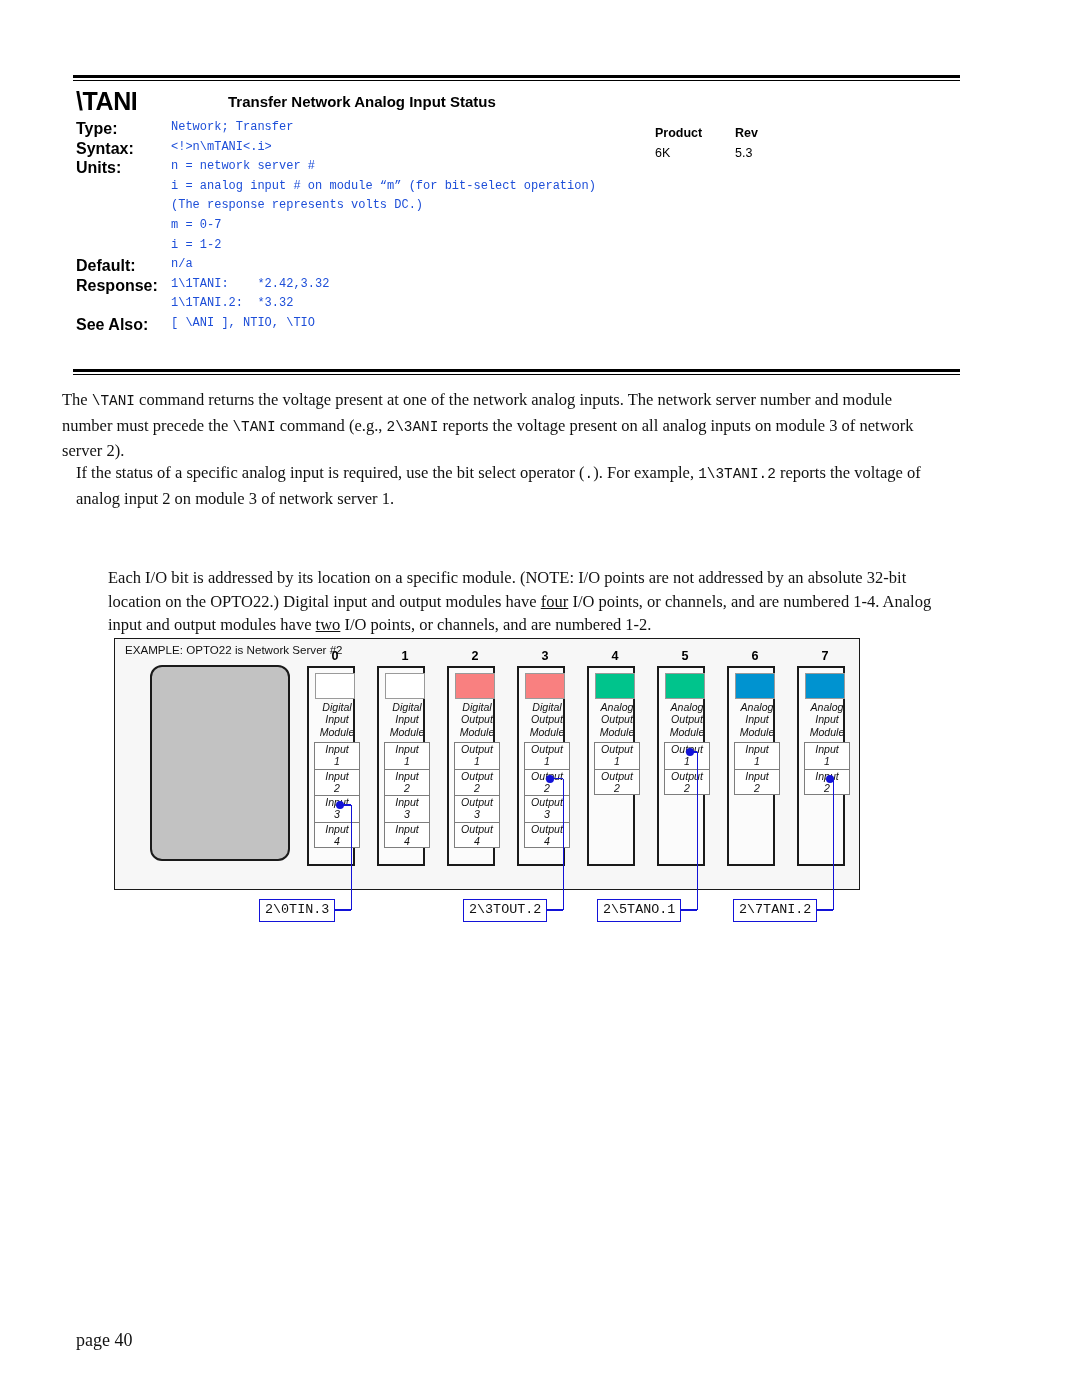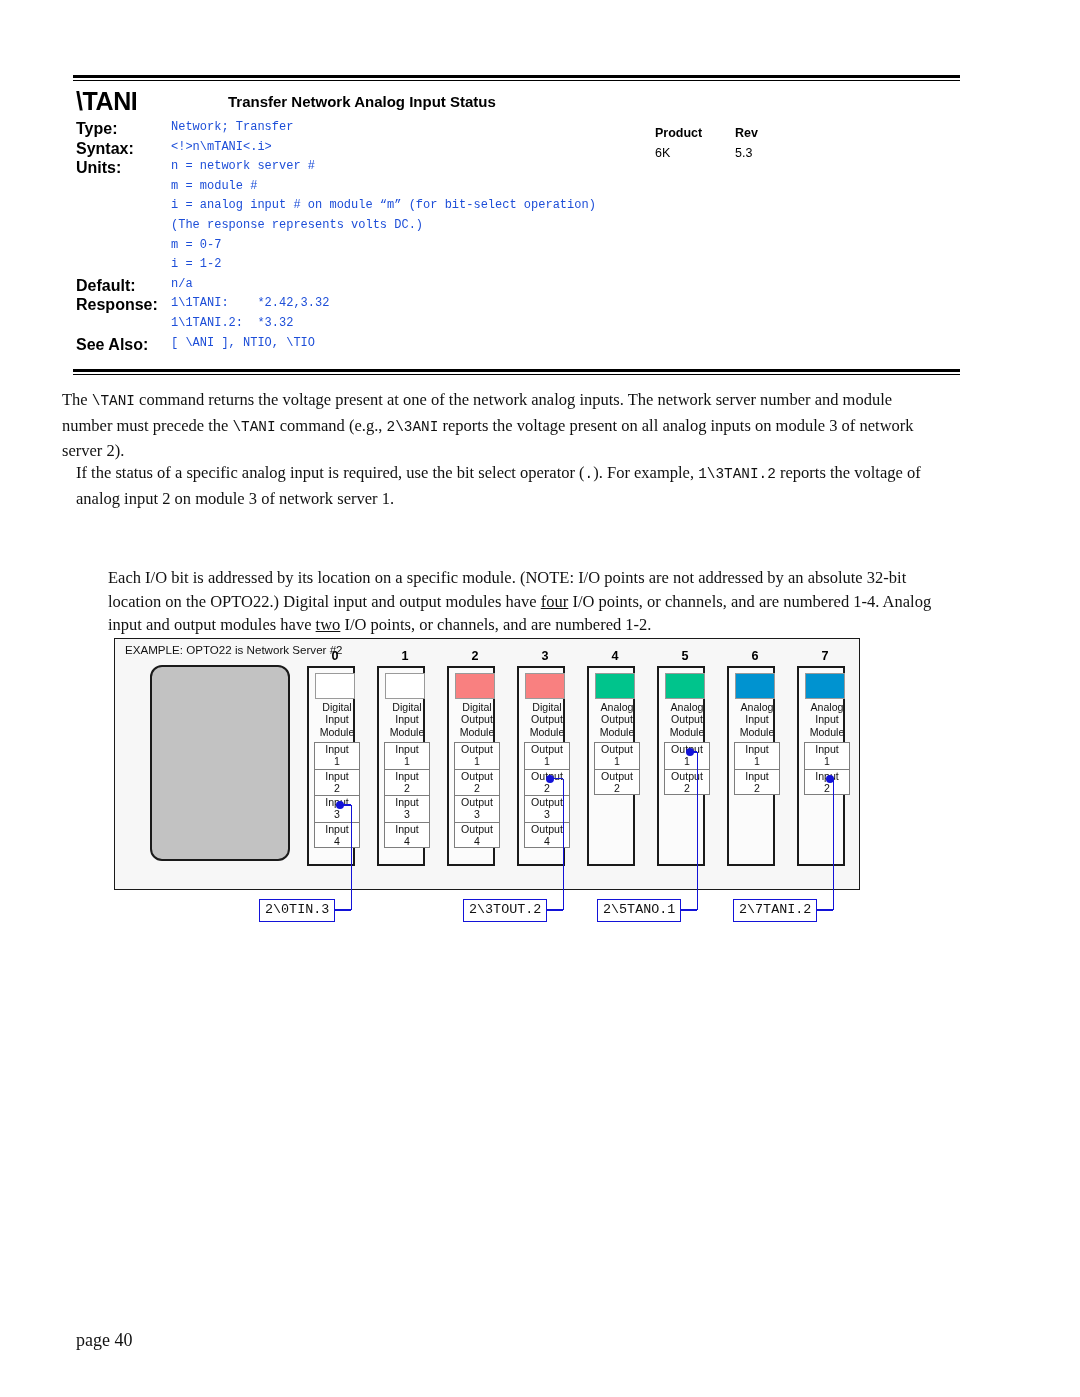--- a/index.html
+++ b/index.html
@@ -155,20 +155,21 @@
     height: 17px;
     line-height: 15px;
   }
   .mod-body {
     position: relative;
     width: 48px;
     height: 200px;
     border: 2px solid #1a1a1a;
     background: #fbfbfb;
     box-sizing: border-box;
+    font-style: italic;
   }
   .swatch {
     position: absolute;
     left: 6px; top: 5px;
     width: 40px;
     height: 26px;
     border: 1px solid #9a9a9a;
     box-sizing: border-box;
   }
   .mod-name {
@@ -251,24 +252,20 @@
         <div class="spec-label">Type:</div>
         <div class="spec-val">Network; Transfer</div>
       </div>
       <div class="spec-row">
         <div class="spec-label">Syntax:</div>
         <div class="spec-val">&lt;!&gt;n\mTANI&lt;.i&gt;</div>
       </div>
       <div class="spec-row">
         <div class="spec-label">Units:</div>
         <div class="spec-val">n = network server #</div>
-      </div>
-      <div class="spec-row">
-        <div class="spec-label"></div>
-        <div class="spec-val">m = module #</div>
       </div>
       <div class="spec-row">
         <div class="spec-label"></div>
         <div class="spec-val">i = analog input # on module “m” (for bit-select operation)</div>
       </div>
       <div class="spec-row">
         <div class="spec-label"></div>
         <div class="spec-val">(The response represents volts DC.)</div>
       </div>
       <div class="spec-row">

